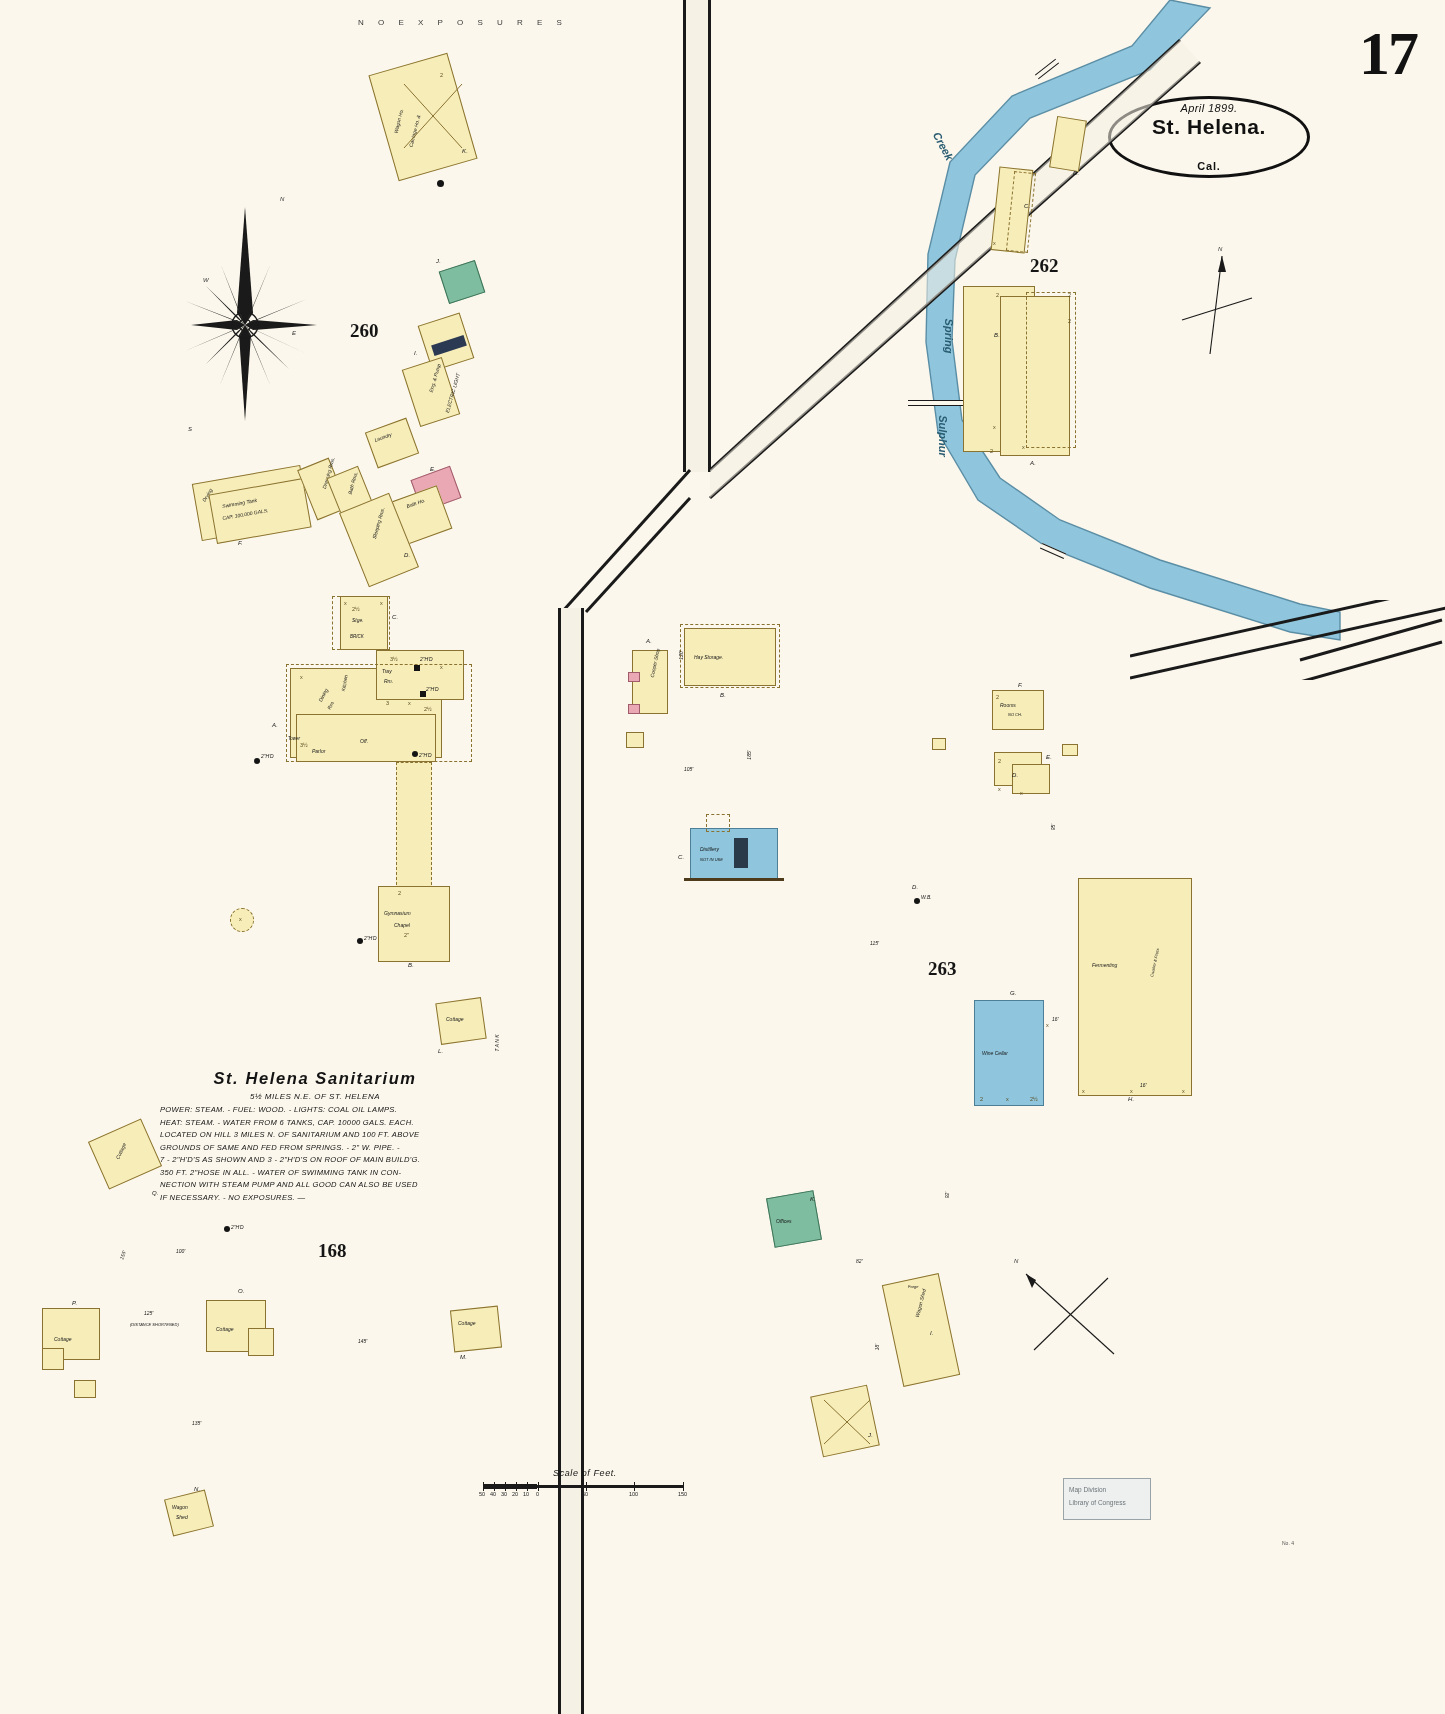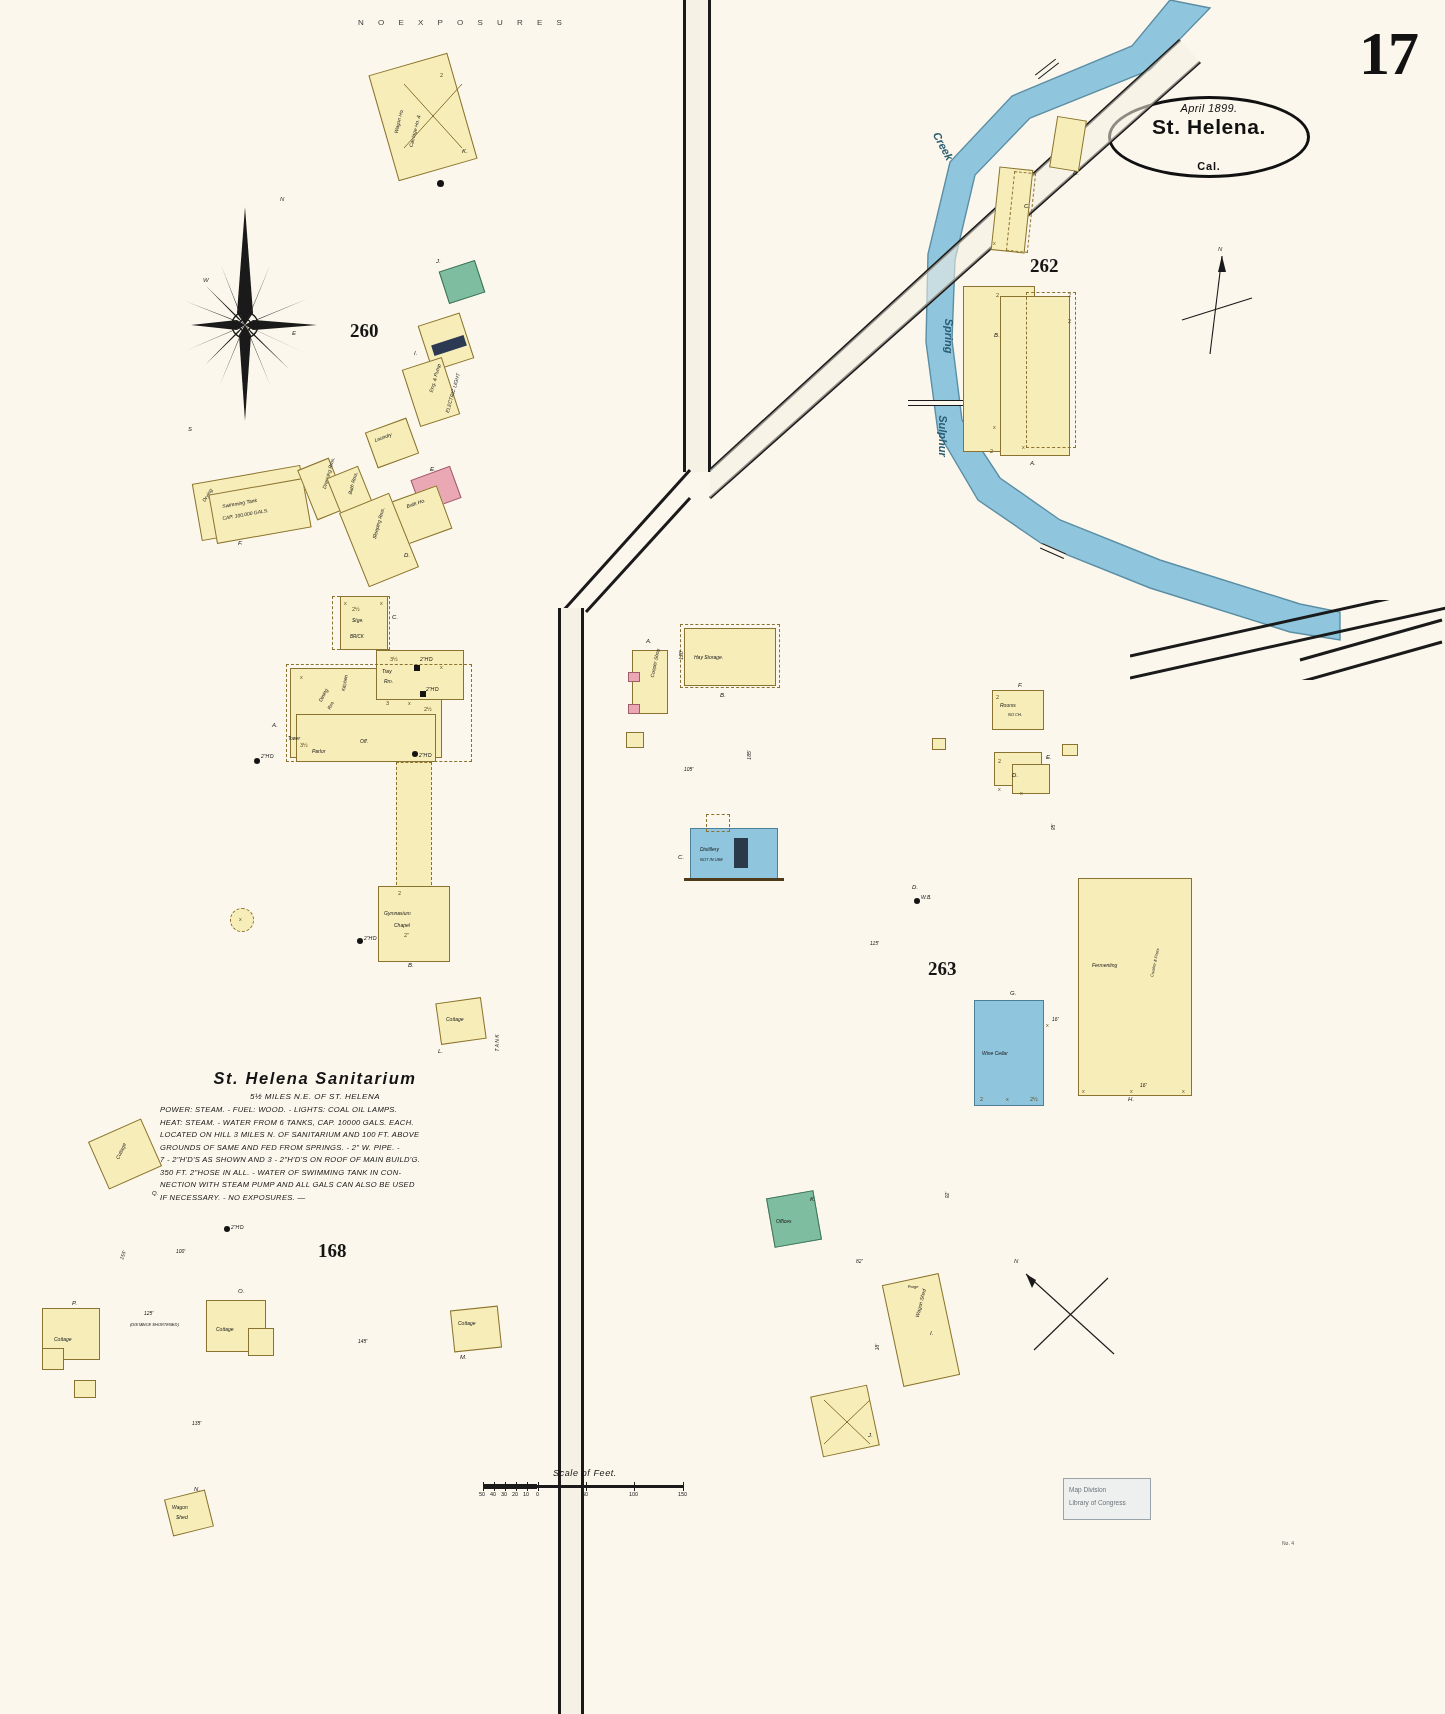--- a/index.html
+++ b/index.html
@@ -328,21 +328,21 @@
 
   <div class="tblock left" style="left:160px;top:1069px;width:310px;">
     <div class="hd" style="text-align:center;">St. Helena Sanitarium</div>
     <div class="sub" style="text-align:center;">5½ MILES N.E. OF ST. HELENA</div>
     <div class="ln" style="margin-top:3px;">POWER: STEAM. - FUEL: WOOD. - LIGHTS: COAL OIL LAMPS.</div>
     <div class="ln">HEAT: STEAM. -    WATER FROM 6 TANKS, CAP. 10000 GALS. EACH.</div>
     <div class="ln">LOCATED ON HILL 3 MILES N. OF SANITARIUM AND 100 FT. ABOVE</div>
     <div class="ln">GROUNDS OF SAME AND FED FROM SPRINGS. - 2" W. PIPE. -</div>
     <div class="ln">7 - 2"H'D'S AS SHOWN AND 3 - 2"H'D'S ON ROOF OF MAIN BUILD'G.</div>
     <div class="ln">350 FT. 2"HOSE IN ALL. - WATER OF SWIMMING TANK IN CON-</div>
-    <div class="ln">NECTION WITH STEAM PUMP AND ALL GALS CAN ALSO BE USED</div>
+    <div class="ln">NECTION WITH STEAM PUMP AND ALL GOOD CAN ALSO BE USED</div>
     <div class="ln">IF NECESSARY.   -    NO EXPOSURES. —</div>
   </div>
 
   <div class="bldg" style="left:632px;top:650px;width:36px;height:64px;"></div>
   <div class="lbl xtiny hand" style="left:640px;top:660px;transform:rotate(-78deg);">Cooper Shop</div>
   <div class="lbl tiny hand" style="left:646px;top:638px;">A.</div>
   <div class="abs pink" style="left:628px;top:672px;width:10px;height:8px;"></div>
   <div class="abs pink" style="left:628px;top:704px;width:10px;height:8px;"></div>
   <div class="bldg" style="left:626px;top:732px;width:18px;height:16px;"></div>
 

